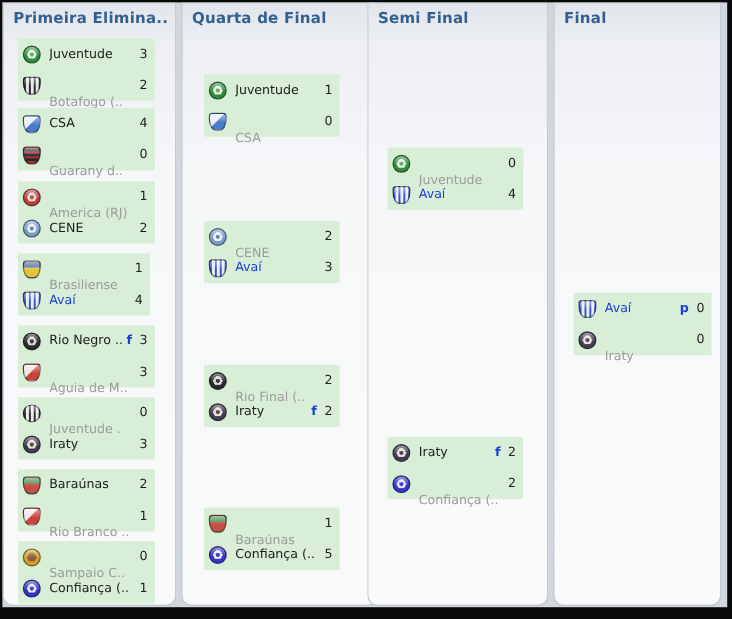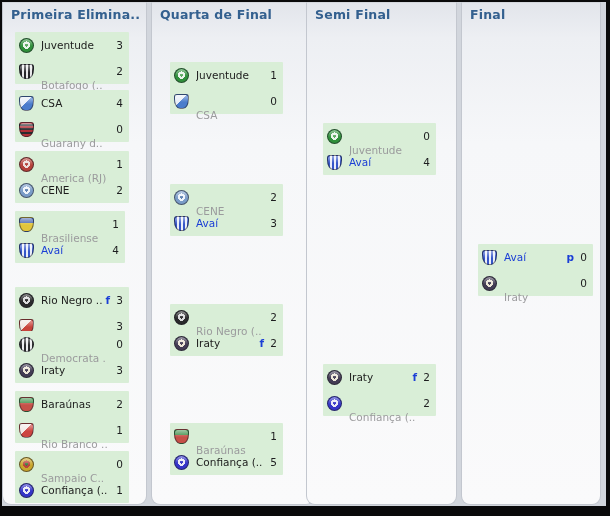--- a/index.html
+++ b/index.html
@@ -123,39 +123,39 @@
         <span class="score">1</span>
       </div>
       <div class="mrow">
         <span class="crest shape-shield" style="background: repeating-linear-gradient(90deg, rgb(53, 86, 200) 0px, rgb(53, 86, 200) 2px, rgb(234, 238, 249) 2px, rgb(234, 238, 249) 4px);"></span>
         <span class="tname r-user">Avaí</span>
 
         <span class="score">4</span>
       </div>
     </div>
 
-    <div class="match" style="left:12px;top:284px;width:114px;">
+    <div class="match" style="left:12px;top:268px;width:114px;">
       <div class="mrow">
         <span class="crest shape-circle" style="background: radial-gradient(circle at 50% 48%, rgb(42, 42, 44) 0px, rgb(42, 42, 44) 17%, rgb(217, 217, 219) 17%, rgb(217, 217, 219) 40%, rgb(42, 42, 44) 40%);"></span>
         <span class="tname r-winner">Rio Negro ..</span>
         <span class="marker">f</span>
         <span class="score">3</span>
       </div>
       <div class="mrow">
         <span class="crest shape-shield" style="background: linear-gradient(135deg, rgb(240, 230, 226) 0px, rgb(240, 230, 226) 45%, rgb(200, 67, 58) 45%);"></span>
         <span class="tname r-loser">Águia de M..</span>
 
         <span class="score">3</span>
       </div>
     </div>
 
     <div class="match" style="left:12px;top:328px;width:114px;">
       <div class="mrow">
         <span class="crest shape-circle" style="background: repeating-linear-gradient(90deg, rgb(44, 44, 46) 0px, rgb(44, 44, 46) 2px, rgb(237, 237, 239) 2px, rgb(237, 237, 239) 4px);"></span>
-        <span class="tname r-loser">Democrata .</span>
+        <span class="tname r-loser">Juventude .</span>
 
         <span class="score">0</span>
       </div>
       <div class="mrow">
         <span class="crest shape-circle" style="background: radial-gradient(circle at 50% 48%, rgb(67, 60, 84) 0px, rgb(67, 60, 84) 17%, rgb(236, 229, 214) 17%, rgb(236, 229, 214) 40%, rgb(67, 60, 84) 40%);"></span>
         <span class="tname r-winner">Iraty</span>
 
         <span class="score">3</span>
       </div>
     </div>
@@ -220,21 +220,21 @@
         <span class="crest shape-shield" style="background: repeating-linear-gradient(90deg, rgb(53, 86, 200) 0px, rgb(53, 86, 200) 2px, rgb(234, 238, 249) 2px, rgb(234, 238, 249) 4px);"></span>
         <span class="tname r-user">Avaí</span>
 
         <span class="score">3</span>
       </div>
     </div>
 
     <div class="match" style="left:18px;top:301px;width:113px;">
       <div class="mrow">
         <span class="crest shape-circle" style="background: radial-gradient(circle at 50% 48%, rgb(42, 42, 44) 0px, rgb(42, 42, 44) 17%, rgb(217, 217, 219) 17%, rgb(217, 217, 219) 40%, rgb(42, 42, 44) 40%);"></span>
-        <span class="tname r-loser">Rio Negro (..</span>
+        <span class="tname r-loser">Rio Final (..</span>
 
         <span class="score">2</span>
       </div>
       <div class="mrow">
         <span class="crest shape-circle" style="background: radial-gradient(circle at 50% 48%, rgb(67, 60, 84) 0px, rgb(67, 60, 84) 17%, rgb(236, 229, 214) 17%, rgb(236, 229, 214) 40%, rgb(67, 60, 84) 40%);"></span>
         <span class="tname r-winner">Iraty</span>
         <span class="marker">f</span>
         <span class="score">2</span>
       </div>
     </div>

